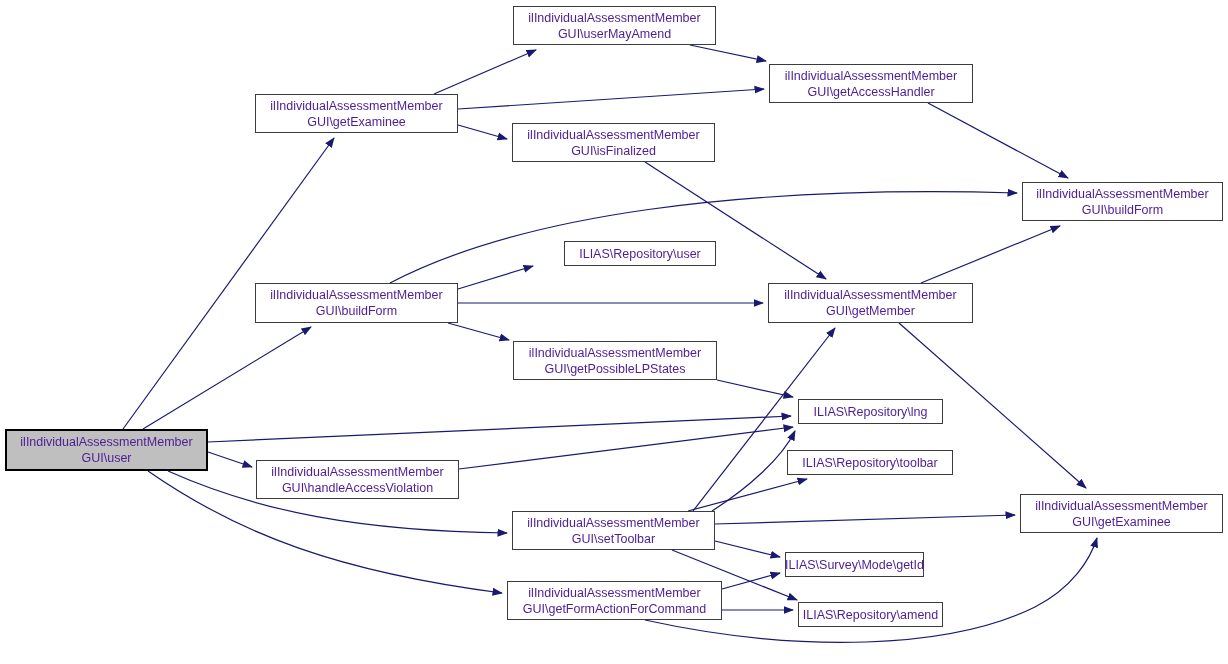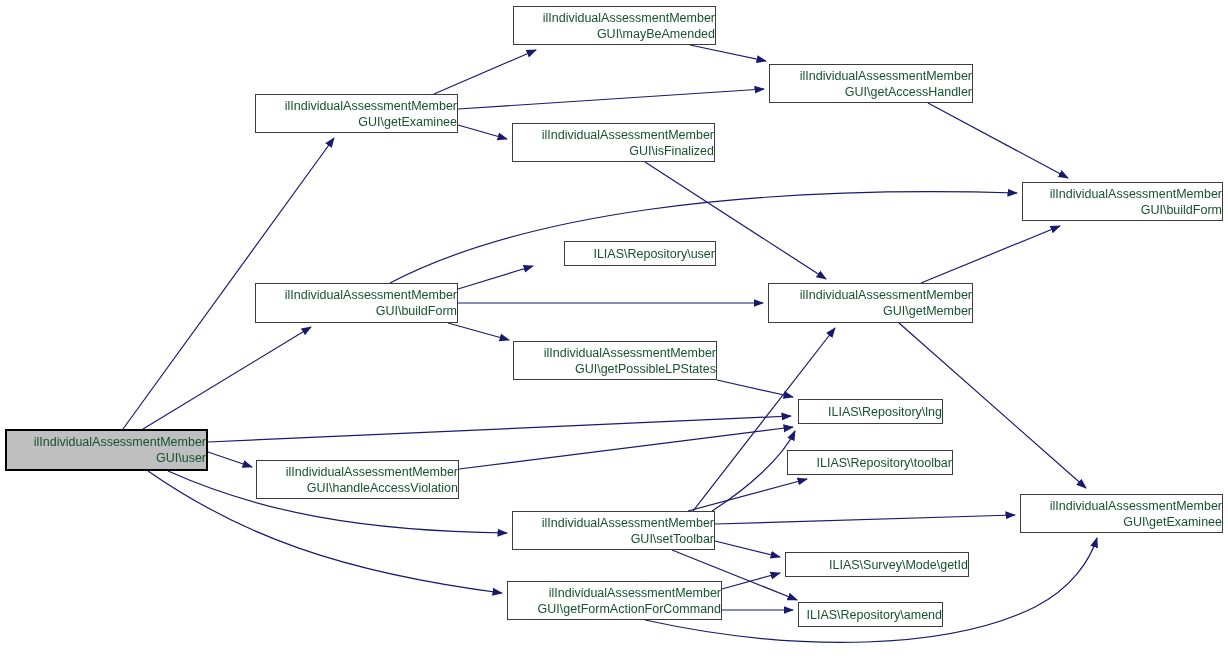--- a/index.html
+++ b/index.html
@@ -9,26 +9,26 @@
     background:#ffffff;
     font-family:"Liberation Sans", sans-serif;
     overflow:hidden;
   }
   #edges{position:absolute;left:0;top:0;z-index:1;}
   .node{
     position:absolute;
     box-sizing:border-box;
     background:#ffffff;
     border:1px solid #3c3c3c;
-    color:#14532d;
+    color:#4c1d95;
     font-size:12.5px;
     line-height:16px;
     display:flex;
     flex-direction:column;
-    align-items:flex-end;
+    align-items:center;
     justify-content:center;
     text-align:center;
     z-index:2;
     white-space:nowrap;
     cursor:pointer;
   }
   .node.highlight{
     background:#bfbfbf;
     border:2px solid #000000;
   }
@@ -83,21 +83,21 @@
     <span>GUI\user</span>
   </div>
 
   <div class="node" style="left:255px;top:94px;width:203px;height:39px;">
     <span>ilIndividualAssessmentMember</span>
     <span>GUI\getExaminee</span>
   </div>
 
   <div class="node" style="left:513px;top:6px;width:203px;height:39px;">
     <span>ilIndividualAssessmentMember</span>
-    <span>GUI\mayBeAmended</span>
+    <span>GUI\userMayAmend</span>
   </div>
 
   <div class="node" style="left:769px;top:64px;width:204px;height:39px;">
     <span>ilIndividualAssessmentMember</span>
     <span>GUI\getAccessHandler</span>
   </div>
 
   <div class="node" style="left:512px;top:123px;width:203px;height:39px;">
     <span>ilIndividualAssessmentMember</span>
     <span>GUI\isFinalized</span>
@@ -143,21 +143,21 @@
   <div class="node" style="left:1020px;top:494px;width:203px;height:39px;">
     <span>ilIndividualAssessmentMember</span>
     <span>GUI\getExaminee</span>
   </div>
 
   <div class="node" style="left:512px;top:511px;width:203px;height:39px;">
     <span>ilIndividualAssessmentMember</span>
     <span>GUI\setToolbar</span>
   </div>
 
-  <div class="node" style="left:785px;top:552px;width:184px;height:25px;">
+  <div class="node" style="left:785px;top:552px;width:139px;height:25px;">
     <span>ILIAS\Survey\Mode\getId</span>
   </div>
 
   <div class="node" style="left:507px;top:581px;width:215px;height:39px;">
     <span>ilIndividualAssessmentMember</span>
     <span>GUI\getFormActionForCommand</span>
   </div>
 
   <div class="node" style="left:798px;top:602px;width:145px;height:25px;">
     <span>ILIAS\Repository\amend</span>

